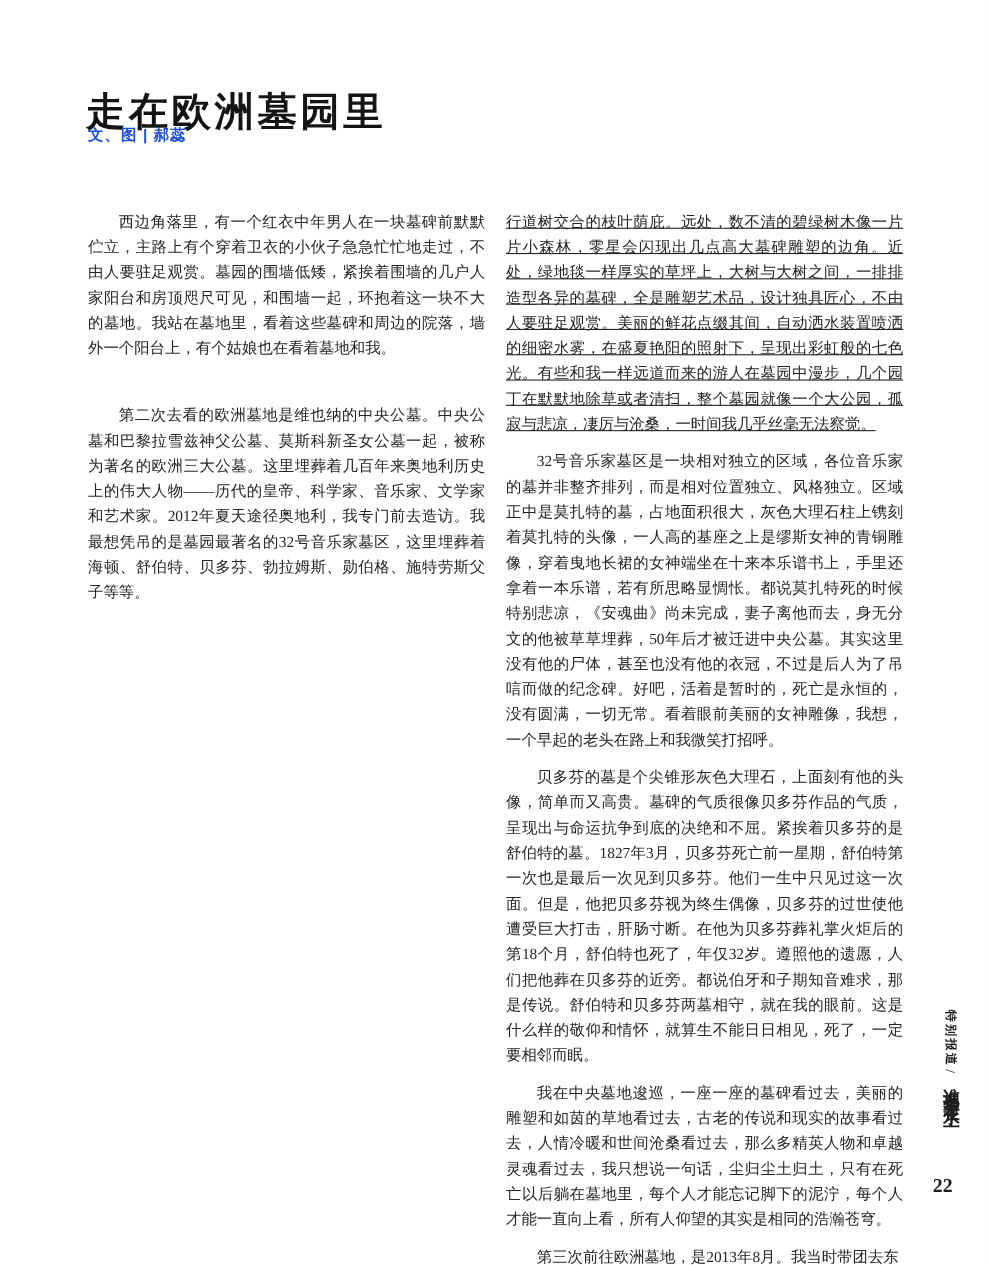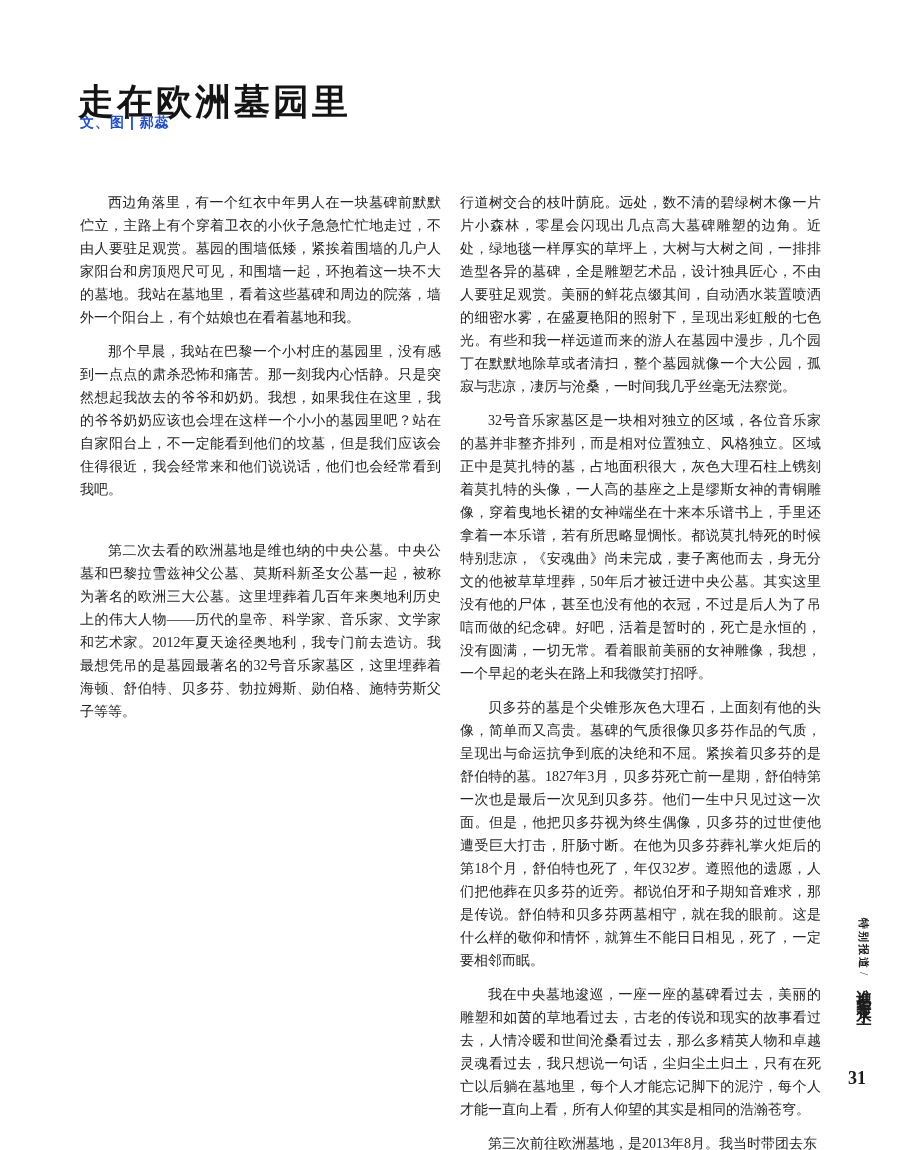--- a/index.html
+++ b/index.html
@@ -45,21 +45,21 @@
     line-height: 23px;
     text-align: justify;
     color: #242424;
   }
   .column-left  { left: 80px; }
   .column-right { left: 460px; }
   .column p {
     margin: 0 0 11px 0;
     text-indent: 2em;
   }
-  .column p.no-indent { text-indent: 0; }
+  .column p.no-indent { text-indent: 0; text-decoration: underline; }
   .column p.section-break { margin-top: 38px; }
   .sidebar-vertical {
     position: absolute;
     left: 838px;
     top: 918px;
     writing-mode: vertical-rl;
     text-orientation: upright;
     color: #1d1d1d;
     line-height: 1;
     width: 34px;
@@ -96,32 +96,31 @@
 <body>
 
 <div class="page">
 
   <h1 class="article-title">走在欧洲墓园里</h1>
 
   <div class="byline">文、图 | 郝蕊</div>
 
   <div class="column column-left">
     <p>西边角落里，有一个红衣中年男人在一块墓碑前默默伫立，主路上有个穿着卫衣的小伙子急急忙忙地走过，不由人要驻足观赏。墓园的围墙低矮，紧挨着围墙的几户人家阳台和房顶咫尺可见，和围墙一起，环抱着这一块不大的墓地。我站在墓地里，看着这些墓碑和周边的院落，墙外一个阳台上，有个姑娘也在看着墓地和我。</p>
-    <p>那个早晨，我站在巴黎一个小村庄的墓园里，没有感到一点点的肃杀恐怖和痛苦。那一刻我内心恬静。只是突然想起我故去的爷爷和奶奶。我想，如果我住在这里，我的爷爷奶奶应该也会埋在这样一个小小的墓园里吧？站在自家阳台上，不一定能看到他们的坟墓，但是我们应该会住得很近，我会经常来和他们说说话，他们也会经常看到我吧。</p>
     <p class="section-break">第二次去看的欧洲墓地是维也纳的中央公墓。中央公墓和巴黎拉雪兹神父公墓、莫斯科新圣女公墓一起，被称为著名的欧洲三大公墓。这里埋葬着几百年来奥地利历史上的伟大人物——历代的皇帝、科学家、音乐家、文学家和艺术家。2012年夏天途径奥地利，我专门前去造访。我最想凭吊的是墓园最著名的32号音乐家墓区，这里埋葬着海顿、舒伯特、贝多芬、勃拉姆斯、勋伯格、施特劳斯父子等等。</p>
 
   </div>
 
   <div class="column column-right">
     <p class="no-indent">行道树交合的枝叶荫庇。远处，数不清的碧绿树木像一片片小森林，零星会闪现出几点高大墓碑雕塑的边角。近处，绿地毯一样厚实的草坪上，大树与大树之间，一排排造型各异的墓碑，全是雕塑艺术品，设计独具匠心，不由人要驻足观赏。美丽的鲜花点缀其间，自动洒水装置喷洒的细密水雾，在盛夏艳阳的照射下，呈现出彩虹般的七色光。有些和我一样远道而来的游人在墓园中漫步，几个园丁在默默地除草或者清扫，整个墓园就像一个大公园，孤寂与悲凉，凄厉与沧桑，一时间我几乎丝毫无法察觉。</p>
     <p>32号音乐家墓区是一块相对独立的区域，各位音乐家的墓并非整齐排列，而是相对位置独立、风格独立。区域正中是莫扎特的墓，占地面积很大，灰色大理石柱上镌刻着莫扎特的头像，一人高的基座之上是缪斯女神的青铜雕像，穿着曳地长裙的女神端坐在十来本乐谱书上，手里还拿着一本乐谱，若有所思略显惆怅。都说莫扎特死的时候特别悲凉，《安魂曲》尚未完成，妻子离他而去，身无分文的他被草草埋葬，50年后才被迁进中央公墓。其实这里没有他的尸体，甚至也没有他的衣冠，不过是后人为了吊唁而做的纪念碑。好吧，活着是暂时的，死亡是永恒的，没有圆满，一切无常。看着眼前美丽的女神雕像，我想，一个早起的老头在路上和我微笑打招呼。</p>
     <p>贝多芬的墓是个尖锥形灰色大理石，上面刻有他的头像，简单而又高贵。墓碑的气质很像贝多芬作品的气质，呈现出与命运抗争到底的决绝和不屈。紧挨着贝多芬的是舒伯特的墓。1827年3月，贝多芬死亡前一星期，舒伯特第一次也是最后一次见到贝多芬。他们一生中只见过这一次面。但是，他把贝多芬视为终生偶像，贝多芬的过世使他遭受巨大打击，肝肠寸断。在他为贝多芬葬礼掌火炬后的第18个月，舒伯特也死了，年仅32岁。遵照他的遗愿，人们把他葬在贝多芬的近旁。都说伯牙和子期知音难求，那是传说。舒伯特和贝多芬两墓相守，就在我的眼前。这是什么样的敬仰和情怀，就算生不能日日相见，死了，一定要相邻而眠。</p>
     <p>我在中央墓地逡巡，一座一座的墓碑看过去，美丽的雕塑和如茵的草地看过去，古老的传说和现实的故事看过去，人情冷暖和世间沧桑看过去，那么多精英人物和卓越灵魂看过去，我只想说一句话，尘归尘土归土，只有在死亡以后躺在墓地里，每个人才能忘记脚下的泥泞，每个人才能一直向上看，所有人仰望的其实是相同的浩瀚苍穹。</p>
     <p>第三次前往欧洲墓地，是2013年8月。我当时带团去东</p>
   </div>
 
   <div class="sidebar-vertical">
     <span class="sb-section">特别报道</span><span class="sb-slash">/</span><span class="sb-feature">谁把名字写在水上</span>
   </div>
 
-  <div class="page-number">31</div>
+  <div class="page-number">22</div>
 
 </div>
 
 </body></html>

